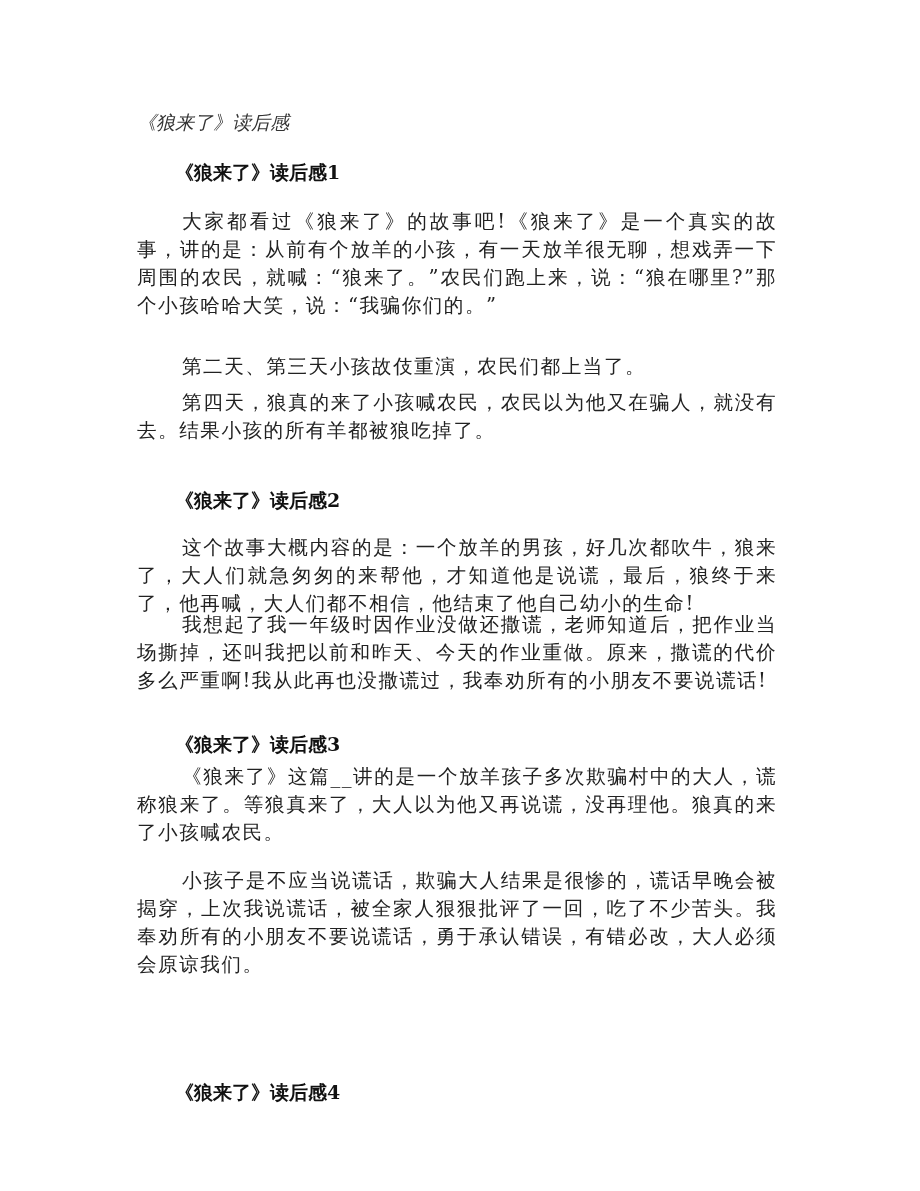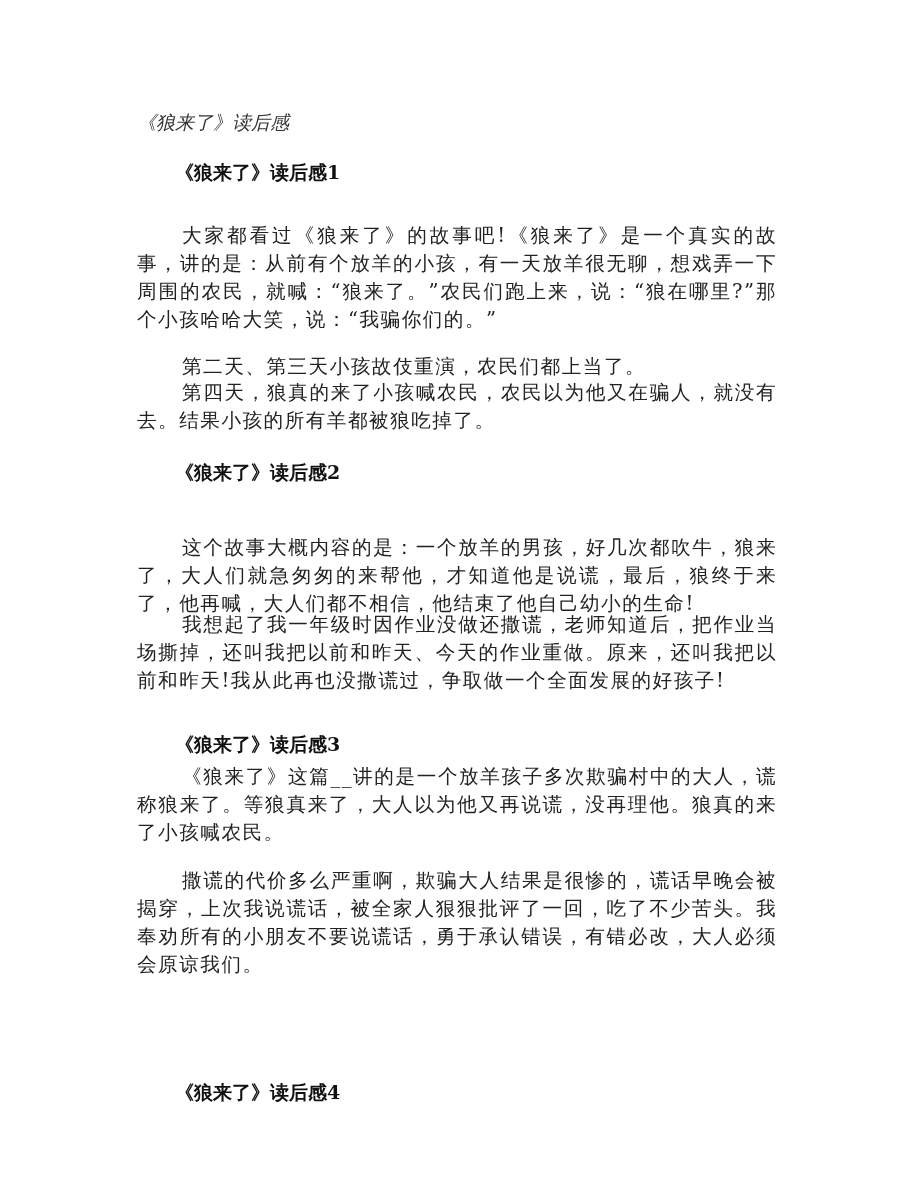--- a/index.html
+++ b/index.html
@@ -12,26 +12,26 @@
     .p { position: absolute; left: 0; width: 640px; font-size: 19.6px; line-height: 28px;
       text-indent: 45px; letter-spacing: 1.5px; text-align: justify; color: #222; word-break: break-all; }
   </style>
 </head>
 <body>
 
 <div class="page">
   <div class="title">《狼来了》读后感</div>
 
   <div class="h" style="top:158px">《狼来了》读后感1</div>
-  <div class="p" style="top:222px">大家都看过《狼来了》的故事吧!《狼来了》是一个真实的故事，讲的是：从前有个放羊的小孩，有一天放羊很无聊，想戏弄一下周围的农民，就喊：“狼来了。”农民们跑上来，说：“狼在哪里?”那个小孩哈哈大笑，说：“我骗你们的。”</div>
+  <div class="p" style="top:208px">大家都看过《狼来了》的故事吧!《狼来了》是一个真实的故事，讲的是：从前有个放羊的小孩，有一天放羊很无聊，想戏弄一下周围的农民，就喊：“狼来了。”农民们跑上来，说：“狼在哪里?”那个小孩哈哈大笑，说：“我骗你们的。”</div>
   <div class="p" style="top:353px">第二天、第三天小孩故伎重演，农民们都上当了。</div>
-  <div class="p" style="top:379px">第四天，狼真的来了小孩喊农民，农民以为他又在骗人，就没有去。结果小孩的所有羊都被狼吃掉了。</div>
+  <div class="p" style="top:389px">第四天，狼真的来了小孩喊农民，农民以为他又在骗人，就没有去。结果小孩的所有羊都被狼吃掉了。</div>
 
-  <div class="h" style="top:458px">《狼来了》读后感2</div>
+  <div class="h" style="top:486px">《狼来了》读后感2</div>
   <div class="p" style="top:534px">这个故事大概内容的是：一个放羊的男孩，好几次都吹牛，狼来了，大人们就急匆匆的来帮他，才知道他是说谎，最后，狼终于来了，他再喊，大人们都不相信，他结束了他自己幼小的生命!</div>
-  <div class="p" style="top:611px">我想起了我一年级时因作业没做还撒谎，老师知道后，把作业当场撕掉，还叫我把以前和昨天、今天的作业重做。原来，还叫我把以前和昨天!我从此再也没撒谎过，争取做一个全面发展的好孩子!</div>
+  <div class="p" style="top:611px">我想起了我一年级时因作业没做还撒谎，老师知道后，把作业当场撕掉，还叫我把以前和昨天、今天的作业重做。原来，撒谎的代价多么严重啊!我从此再也没撒谎过，我奉劝所有的小朋友不要说谎话!</div>
 
   <div class="h" style="top:730px">《狼来了》读后感3</div>
   <div class="p" style="top:763px">《狼来了》这篇__讲的是一个放羊孩子多次欺骗村中的大人，谎称狼来了。等狼真来了，大人以为他又再说谎，没再理他。狼真的来了小孩喊农民。</div>
-  <div class="p" style="top:867px">撒谎的代价多么严重啊，欺骗大人结果是很惨的，谎话早晚会被揭穿，上次我说谎话，被全家人狠狠批评了一回，吃了不少苦头。我奉劝所有的小朋友不要说谎话，勇于承认错误，有错必改，大人必须会原谅我们。</div>
+  <div class="p" style="top:867px">小孩子是不应当说谎话，欺骗大人结果是很惨的，谎话早晚会被揭穿，上次我说谎话，被全家人狠狠批评了一回，吃了不少苦头。我奉劝所有的小朋友不要说谎话，勇于承认错误，有错必改，大人必须会原谅我们。</div>
 
   <div class="h" style="top:1078px">《狼来了》读后感4</div>
 </div>
 
 </body></html>

